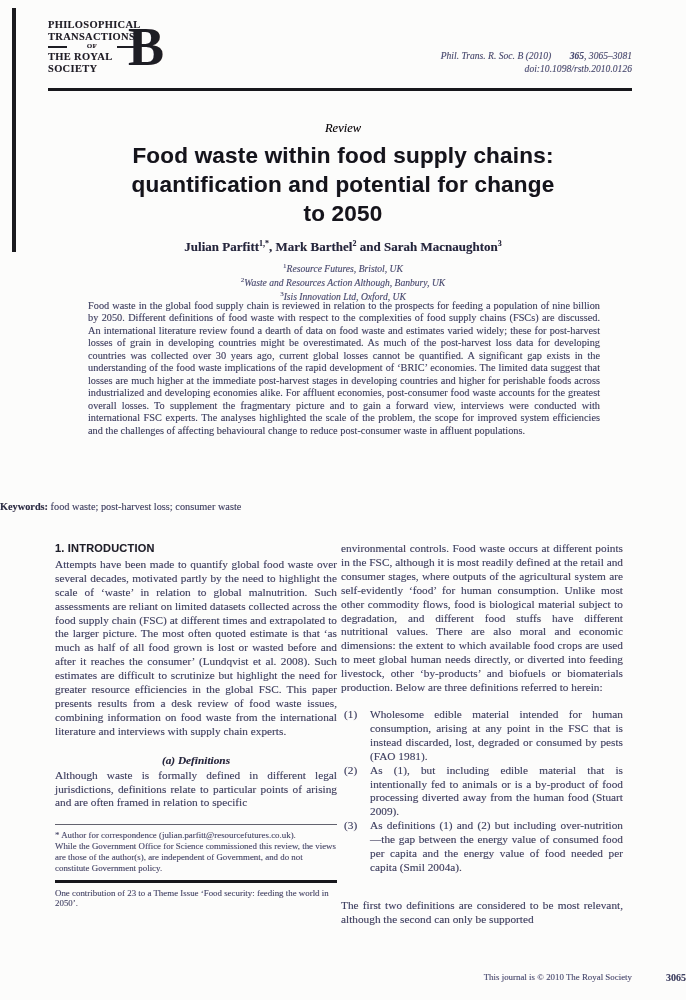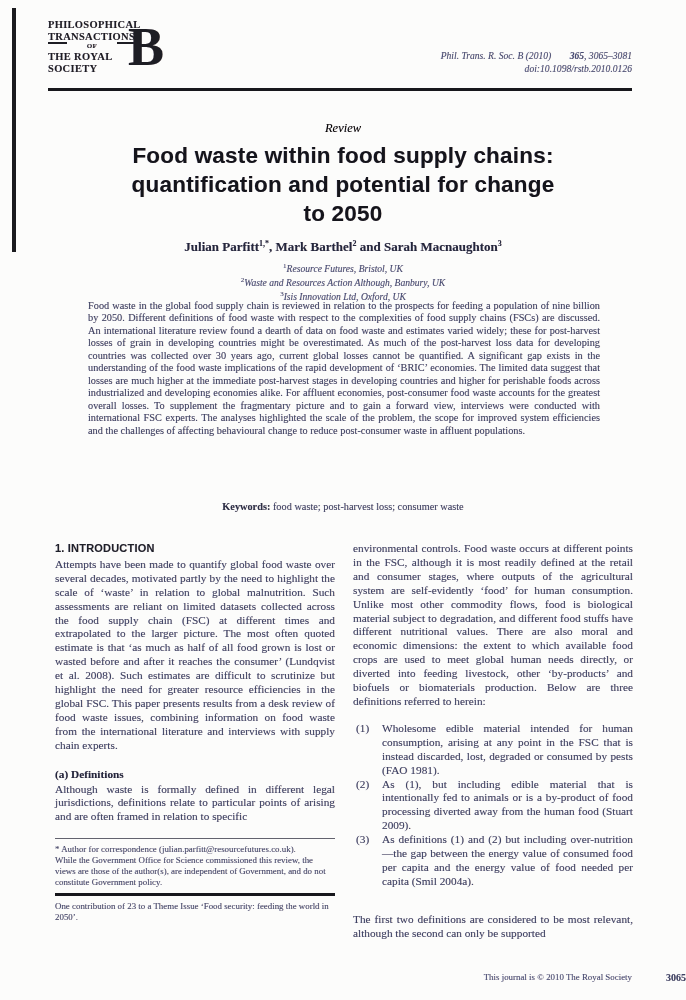--- a/index.html
+++ b/index.html
@@ -5,42 +5,42 @@
   html,body{margin:0;padding:0;background:#ffffff;}
   .page{
     position:relative;width:686px;height:1000px;background:#fcfcfb;
     font-family:"Liberation Serif",serif;color:#3d4263;overflow:hidden;
     text-shadow:0.3px 0 0 rgba(170,90,40,0.22), -0.3px 0 0 rgba(40,60,170,0.22);
   }
   .scan-strip{position:absolute;left:12px;top:8px;width:4px;height:244px;background:#1b1b1f;text-shadow:none;}
   
   .logo{position:absolute;left:48px;top:19px;display:flex;align-items:center;}
   .logo-text{width:88px;font-weight:bold;font-size:10.5px;line-height:11.5px;letter-spacing:0.3px;color:#1d1d24;}
-  .logo-of{display:flex;align-items:flex-start;gap:20px;font-size:7px;line-height:9px;}
+  .logo-of{display:flex;align-items:center;gap:20px;font-size:7px;line-height:9px;}
   .logo-of .dash{flex:1;height:2px;background:#1d1d24;}
   .logo-b{font-size:54px;font-weight:bold;line-height:48px;margin-left:-8px;color:#1d1d24;}
   .citation{position:absolute;right:54px;top:50px;text-align:right;font-style:italic;font-size:9.6px;line-height:12.5px;color:#474d73;}
   .citation b{margin-left:16px;}
   .header-rule{position:absolute;left:48px;top:88px;width:584px;height:3px;background:#17171c;text-shadow:none;}
   
   .review{position:absolute;top:121px;left:0;width:100%;text-align:center;font-style:italic;font-size:12.5px;color:#000000;}
   .title{position:absolute;top:141px;left:0;width:100%;text-align:center;
     font-family:"Liberation Sans",sans-serif;font-weight:bold;font-size:22.5px;line-height:29px;color:#14141b;letter-spacing:0.2px;}
   .authors{position:absolute;top:239px;left:0;width:100%;text-align:center;font-weight:bold;font-size:13px;color:#23263c;white-space:pre-wrap;}
   .authors sup{font-size:8px;}
   .affiliations{position:absolute;top:261px;left:0;width:100%;text-align:center;font-style:italic;font-size:9.6px;line-height:11.6px;color:#474d73;}
   .affiliations sup{font-size:7px;font-style:normal;}
   .abstract{position:absolute;top:300px;left:88px;width:512px;text-align:justify;font-size:10.3px;line-height:12.45px;}
-  .keywords{position:absolute;top:501px;left:0;width:100%;text-align:center;font-size:10.3px;white-space:pre-wrap;}
+  .keywords{position:absolute;top:501px;left:0;width:100%;text-align:left;font-size:10.3px;white-space:pre-wrap;}
   .keywords b{color:#2c2f45;}
   
-  .columns{position:absolute;top:542px;left:55px;width:578px;display:flex;gap:18px;}
+  .columns{position:absolute;top:542px;left:55px;width:578px;display:flex;gap:4px;}
   .col{width:282px;text-align:justify;font-size:11.3px;line-height:13.9px;}
   .section-h{font-family:"Liberation Sans",sans-serif;font-size:11px;font-weight:bold;letter-spacing:0.2px;color:#1e2029;margin:0 0 2px 0;text-align:left;}
-  .sub-h{font-size:11.3px;font-weight:bold;color:#23263c;margin:15px 0 1px 0;text-align:left;}
+  .sub-h{font-size:11.3px;font-weight:bold;font-style:italic;color:#23263c;margin:15px 0 1px 0;text-align:center;}
   .fn-sep{border:0;border-top:1px solid #62626e;margin:14px 0 5px 0;}
   .fn{font-size:8.9px;line-height:10.8px;text-align:left;color:#44496b;}
   .fn + .fn{}
   .fn-thick{height:3px;background:#17171c;margin:6px 0 5px 0;text-shadow:none;}
   .def-list{margin-top:13px;}
   .def-item{display:flex;}
   .def-num{flex:0 0 26px;padding-left:3px;}
   .def-text{flex:1;text-align:justify;}
   .closing{margin-top:24px;}
   

